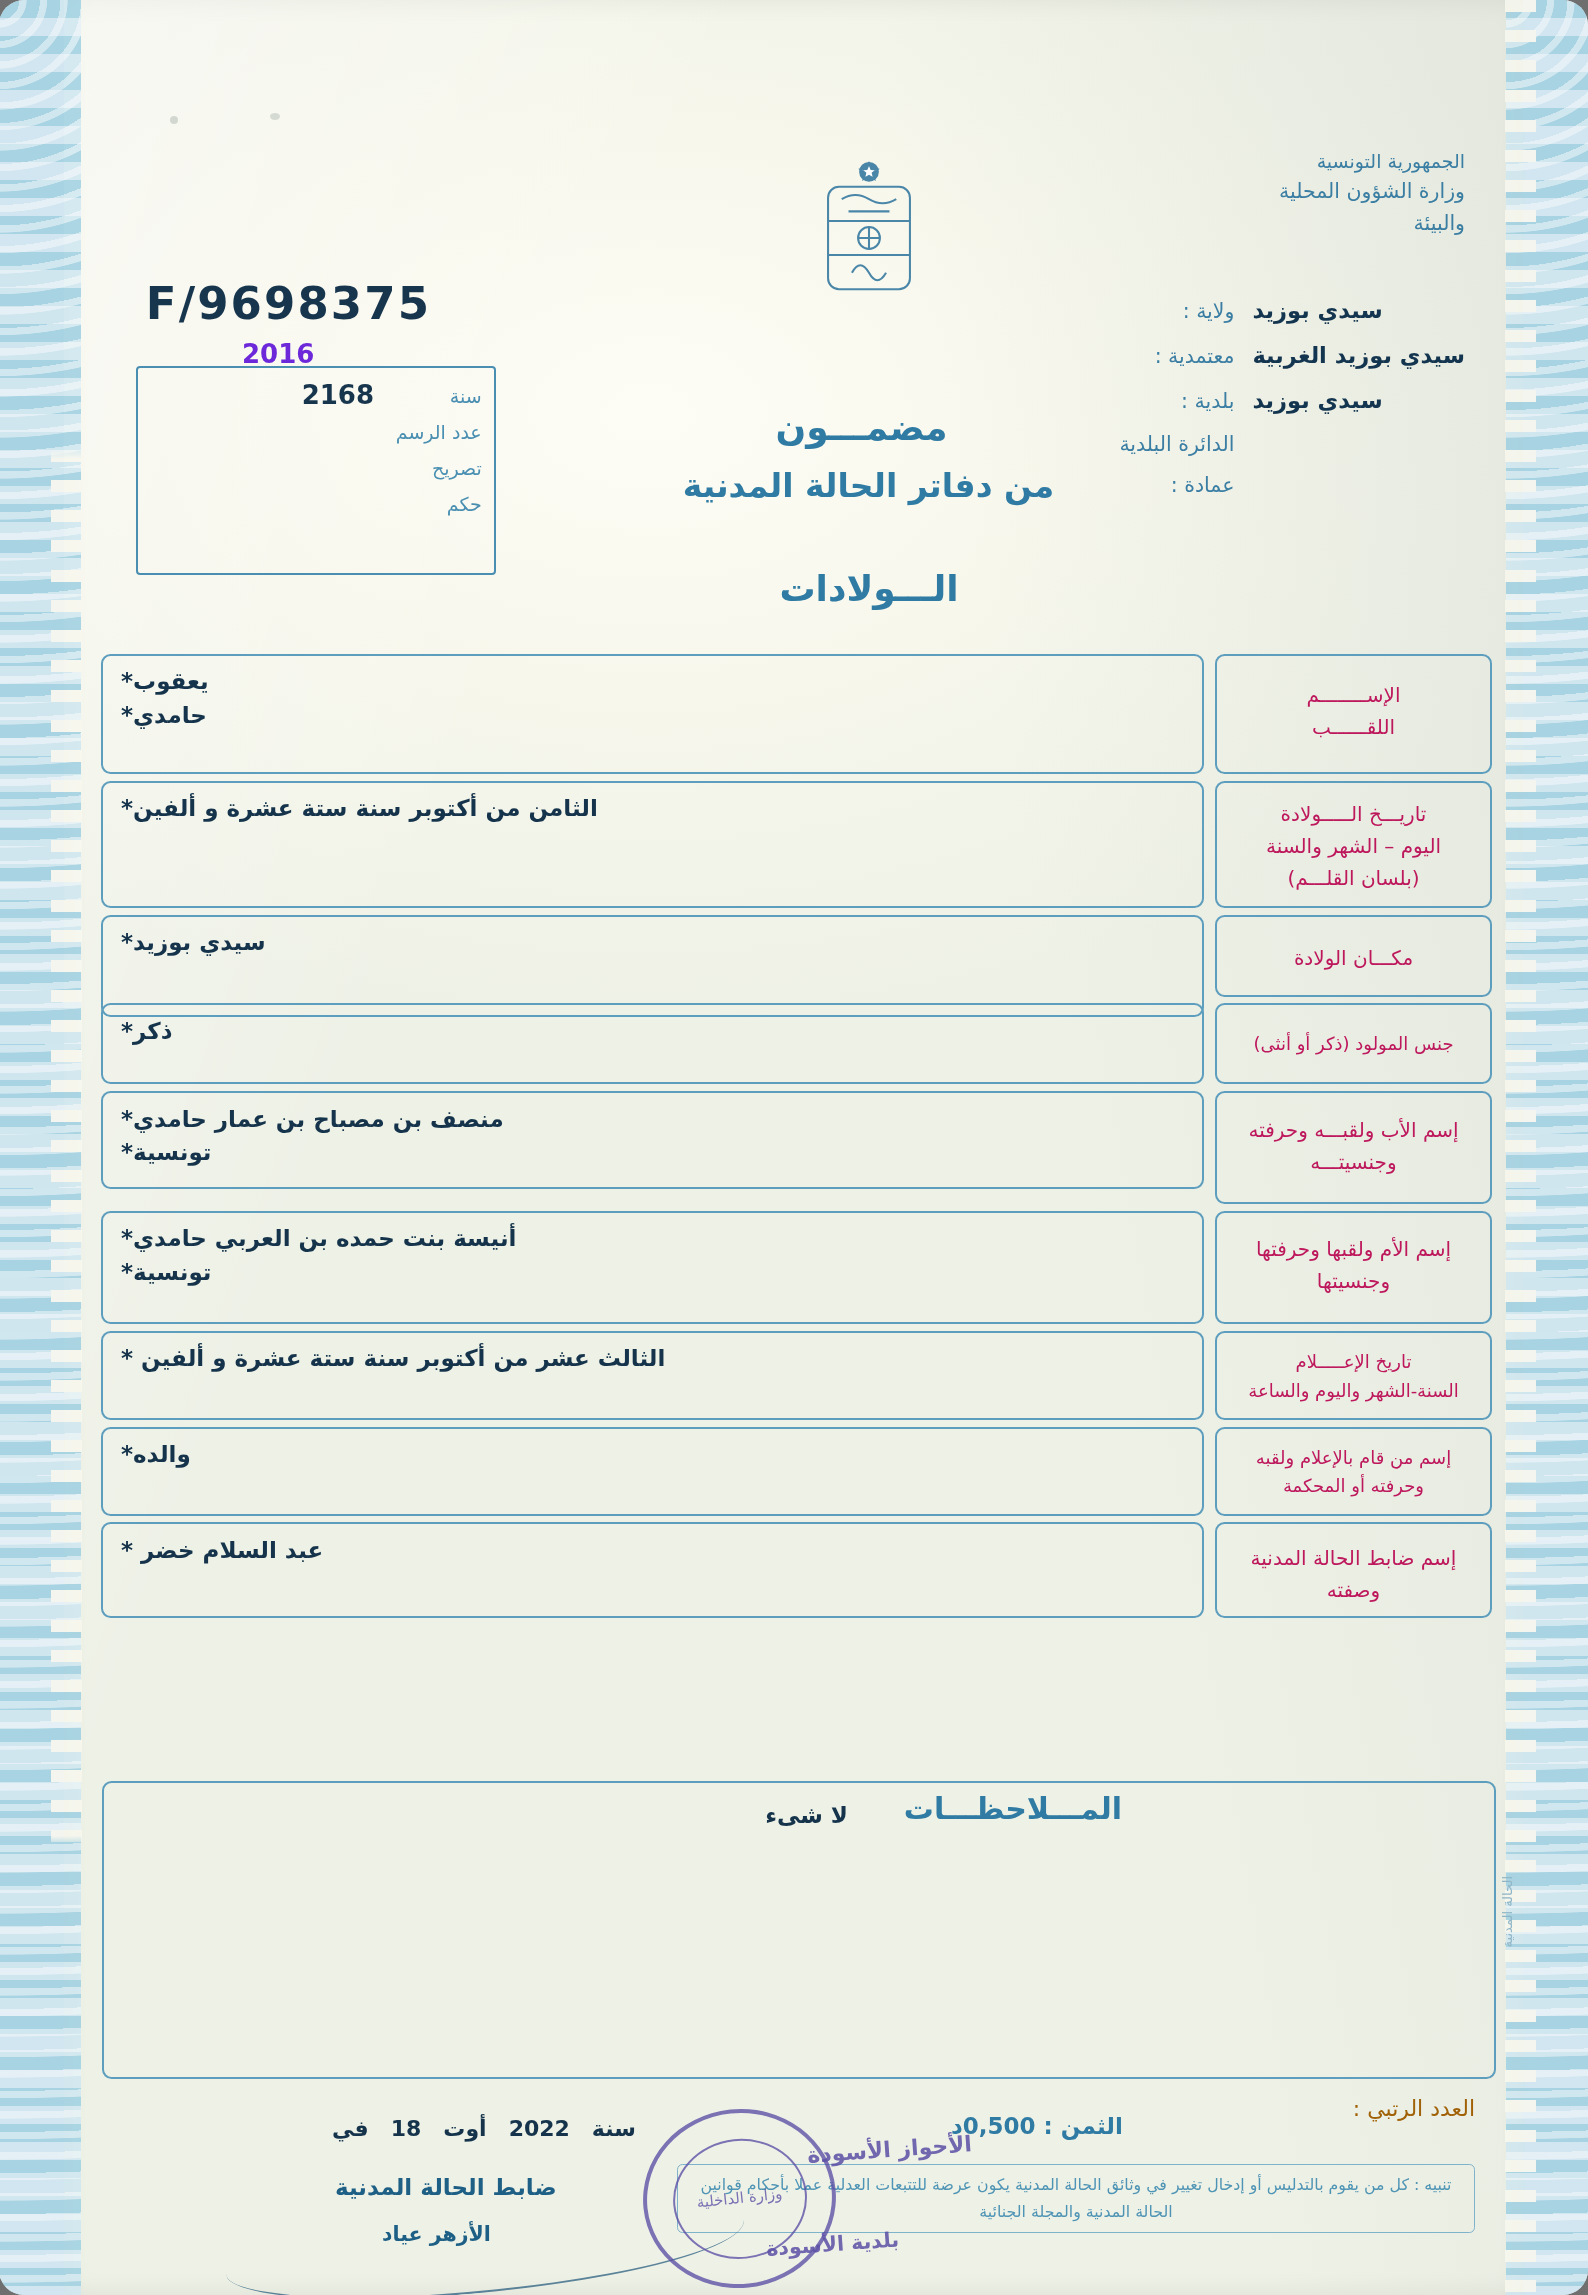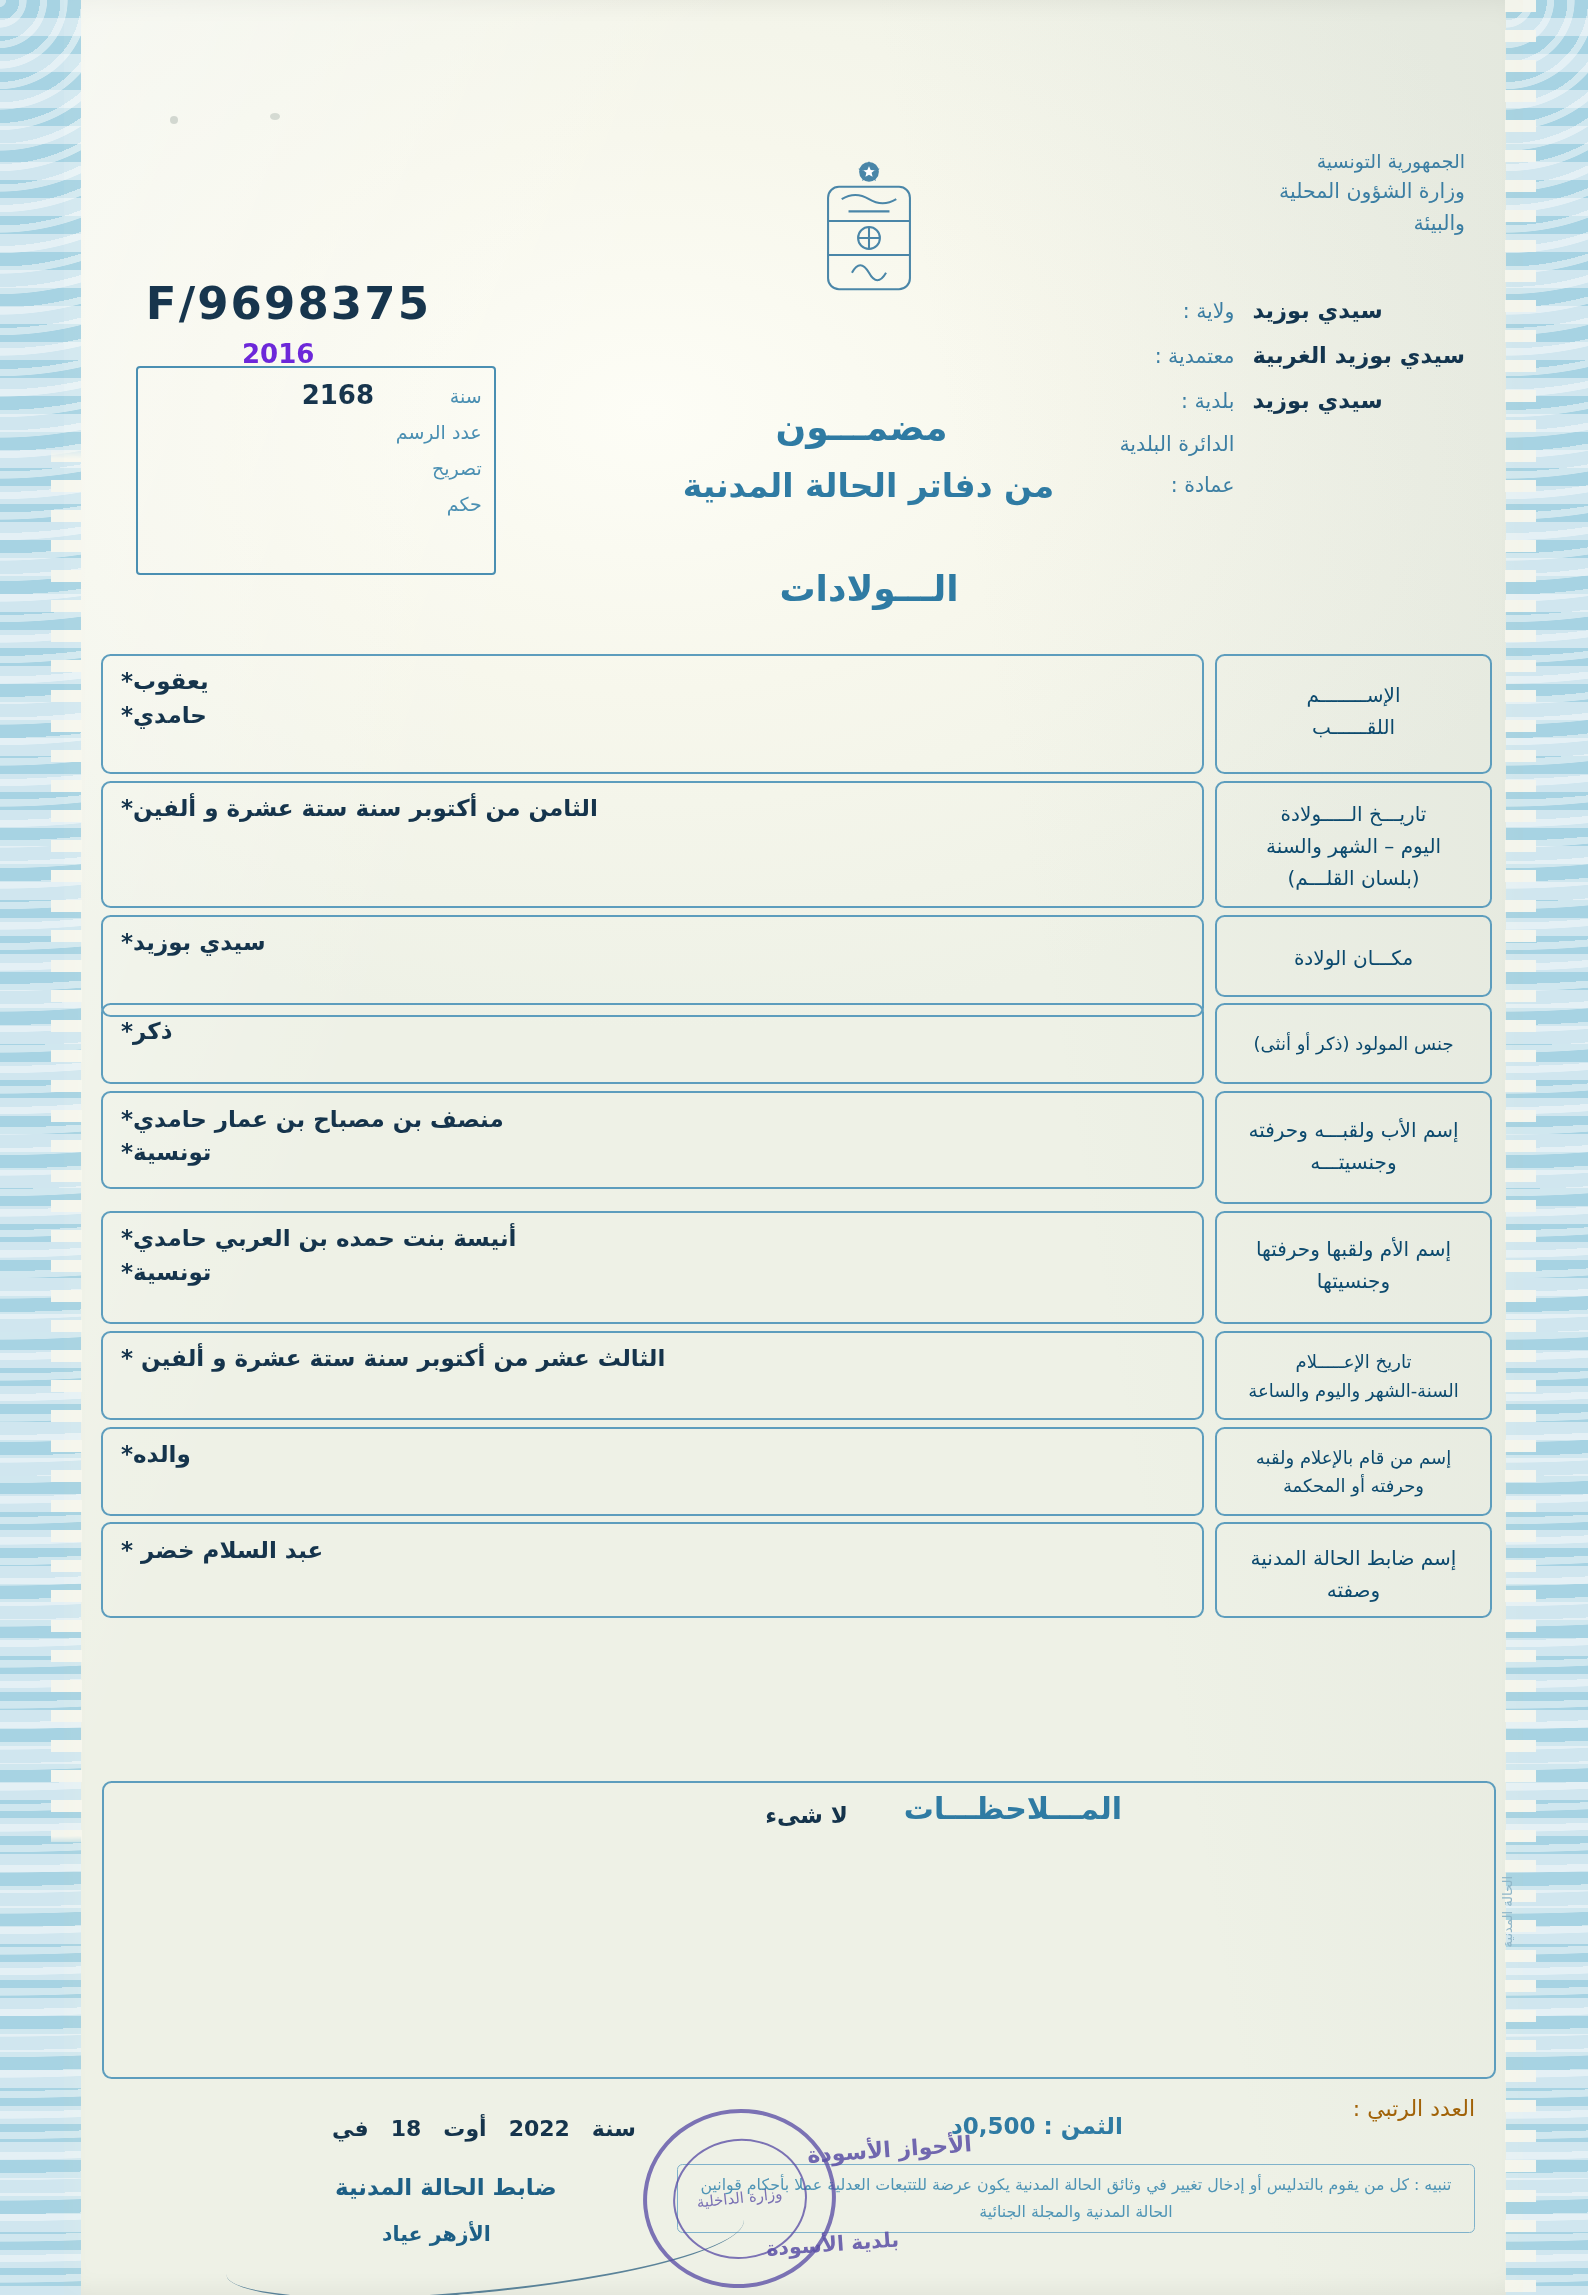--- a/index.html
+++ b/index.html
@@ -7,20 +7,21 @@
     padding: 0;
     background: #6f6f6f;
   }
   .page {
     position: relative;
     width: 1589px;
     height: 2295px;
     overflow: hidden;
     background: #d9e5ea;
     font-family: "DejaVu Sans", "Liberation Sans", sans-serif;
+    border-radius: 25px;
   }
   
   .paper {
     position: absolute;
     left: 65px;
     top: 0px;
     width: 1459px;
     height: 2295px;
     background:
       radial-gradient(ellipse 959px 616px at 40% 18%, #fdfdf6 0%, #f7f7ec 45%, #eef1e6 100%),
@@ -173,21 +174,21 @@
   }
 
   
   .tbl { position: absolute; left: 103px; top: 654px; width: 1390px; }
   .trow { position: relative; margin-bottom: 6.8px; }
   .lbox {
     position: absolute; right: 0; top: 0;
     width: 277px;
     border: 2.1px solid #5d9dbd;
     border-radius: 9.6px;
-    color: #0c4a6e;
+    color: #be185d;
     font-size: 20px;
     line-height: 1.6;
     padding: 8.2px 12.3px;
     box-sizing: border-box;
     text-align: center;
   }
   .vbox {
     position: absolute; right: 288px; top: 0;
     width: 1103px;
     border: 2.1px solid #5d9dbd;

